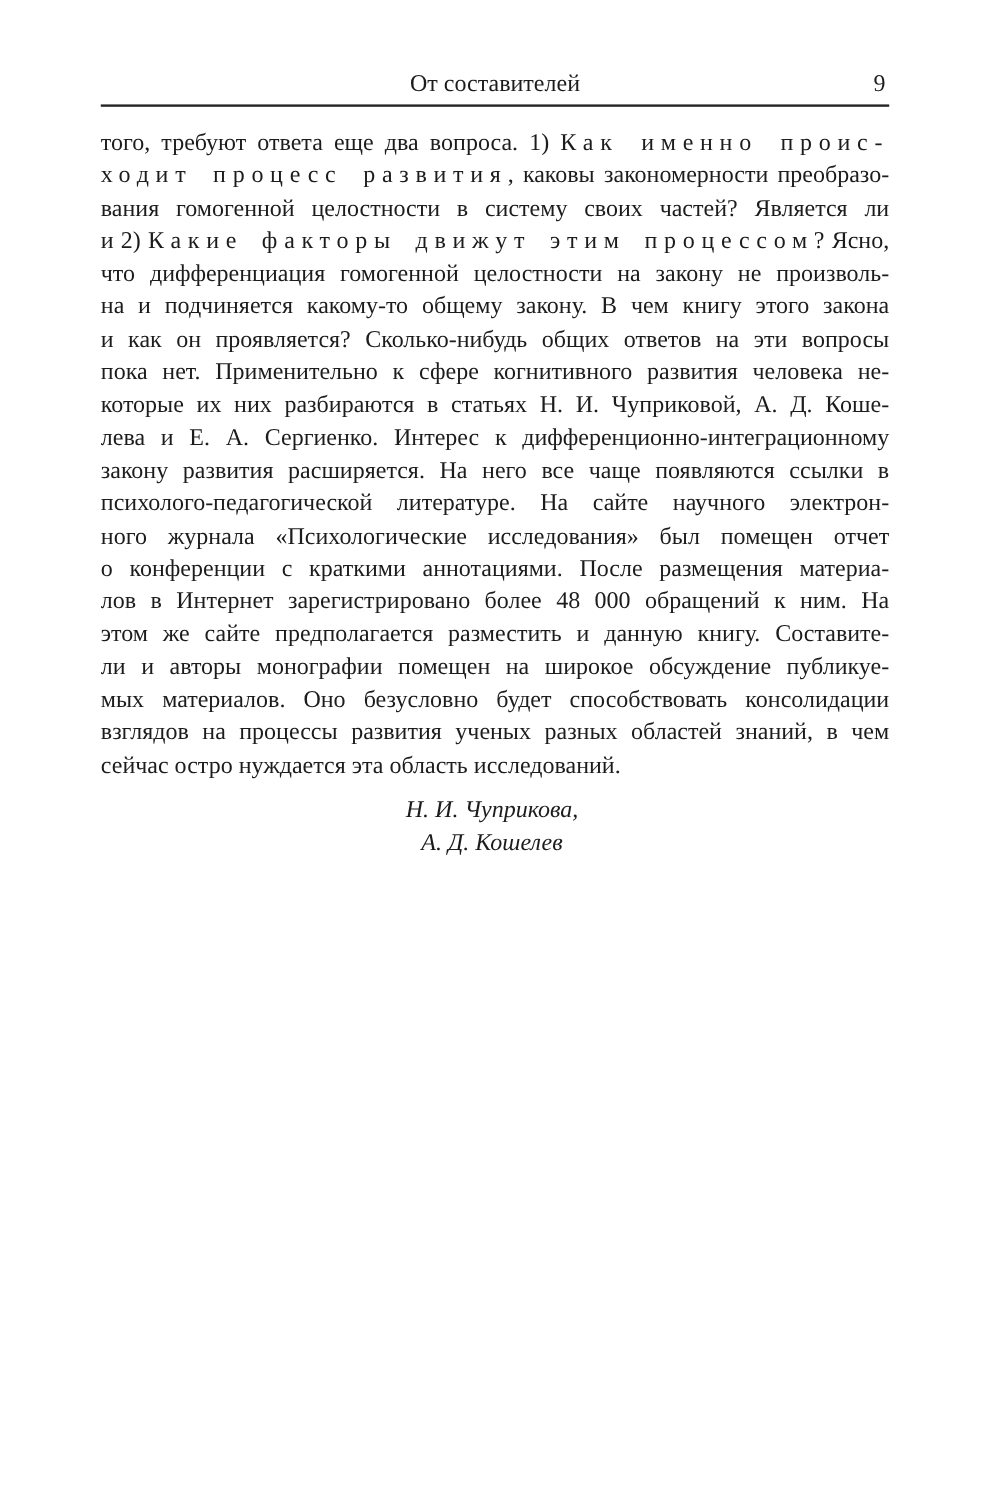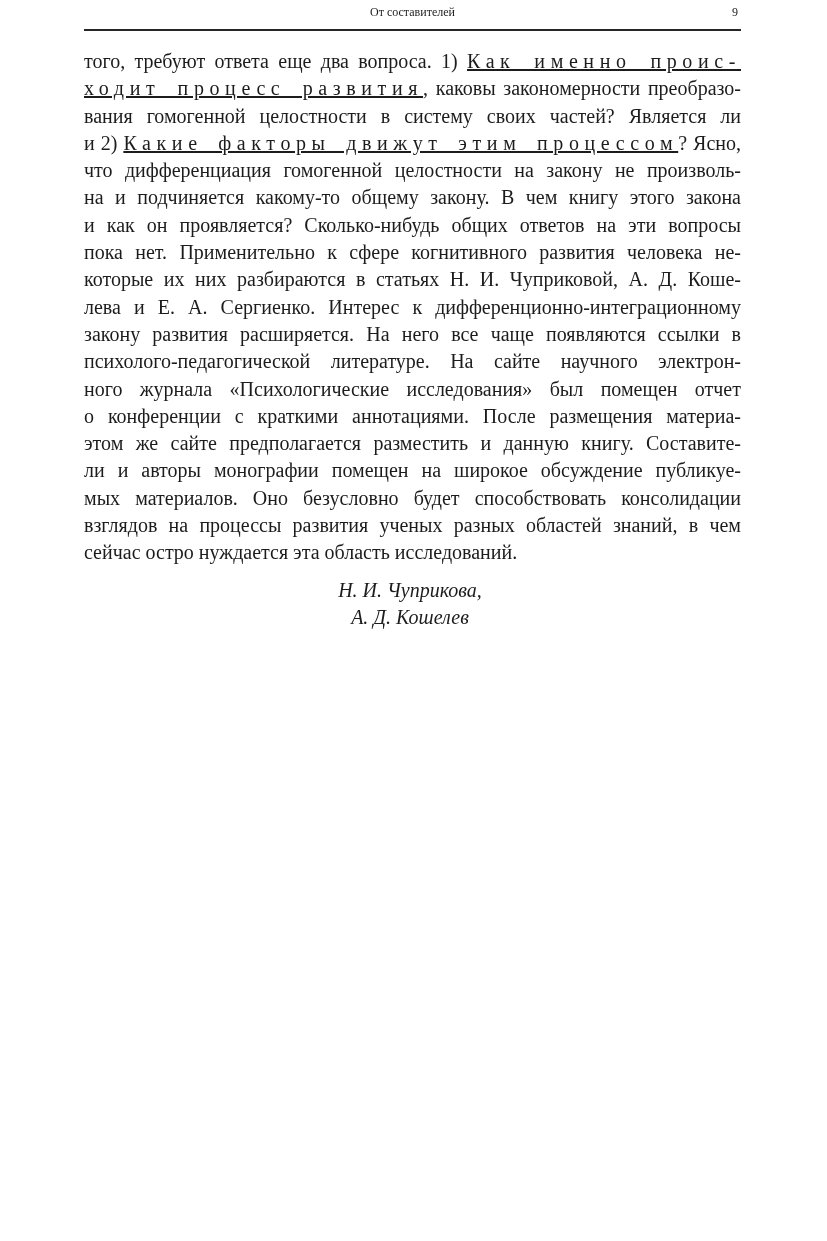--- a/index.html
+++ b/index.html
@@ -14,22 +14,23 @@
     overflow: hidden;
   }
   .content {
     position: absolute;
     left: 84px;
     top: 0;
     width: 657px;
   }
   .header {
     position: relative;
+    margin-top: 58px;
     height: 24px;
-    font-size: 12px;
+    font-size: 20px;
     line-height: 24px;
   }
   .running-head {
     position: absolute;
     left: 0; right: 0;
     text-align: center;
   }
   .page-number {
     position: absolute;
     right: 3px;
@@ -48,21 +49,20 @@
   .line {
     text-align: justify;
     text-align-last: justify;
   }
   .line.last {
     text-align-last: left;
   }
   .spaced {
     letter-spacing: 0.28em;
     word-spacing: 0.2em;
-    text-decoration: underline;
   }
   .signature {
     margin-top: 10px;
     font-style: italic;
     font-size: 20px;
     line-height: 27px;
     text-align: center;
     padding-right: 5px;
   }
 </style>
@@ -87,20 +87,21 @@
         <div class="line"><span>что дифференциация гомогенной целостности на закону не произволь-</span></div>
         <div class="line"><span>на и подчиняется какому-то общему закону. В чем книгу этого закона</span></div>
         <div class="line"><span>и как он проявляется? Сколько-нибудь общих ответов на эти вопросы</span></div>
         <div class="line"><span>пока нет. Применительно к сфере когнитивного развития человека не-</span></div>
         <div class="line"><span>которые их них разбираются в статьях Н. И. Чуприковой, А. Д. Коше-</span></div>
         <div class="line"><span>лева и Е. А. Сергиенко. Интерес к дифференционно-интеграционному</span></div>
         <div class="line"><span>закону развития расширяется. На него все чаще появляются ссылки в</span></div>
         <div class="line"><span>психолого-педагогической литературе. На сайте научного электрон-</span></div>
         <div class="line"><span>ного журнала «Психологические исследования» был помещен отчет</span></div>
         <div class="line"><span>о конференции с краткими аннотациями. После размещения материа-</span></div>
+        <div class="line"><span>лов в Интернет зарегистрировано более 48 000 обращений к ним. На</span></div>
         <div class="line"><span>этом же сайте предполагается разместить и данную книгу. Составите-</span></div>
         <div class="line"><span>ли и авторы монографии помещен на широкое обсуждение публикуе-</span></div>
         <div class="line"><span>мых материалов. Оно безусловно будет способствовать консолидации</span></div>
         <div class="line"><span>взглядов на процессы развития ученых разных областей знаний, в чем</span></div>
         <div class="line last"><span>сейчас остро нуждается эта область исследований.</span></div>
       </div>
 
     <div class="signature">
       <div>Н. И. Чуприкова,</div>
       <div>А. Д. Кошелев</div>

